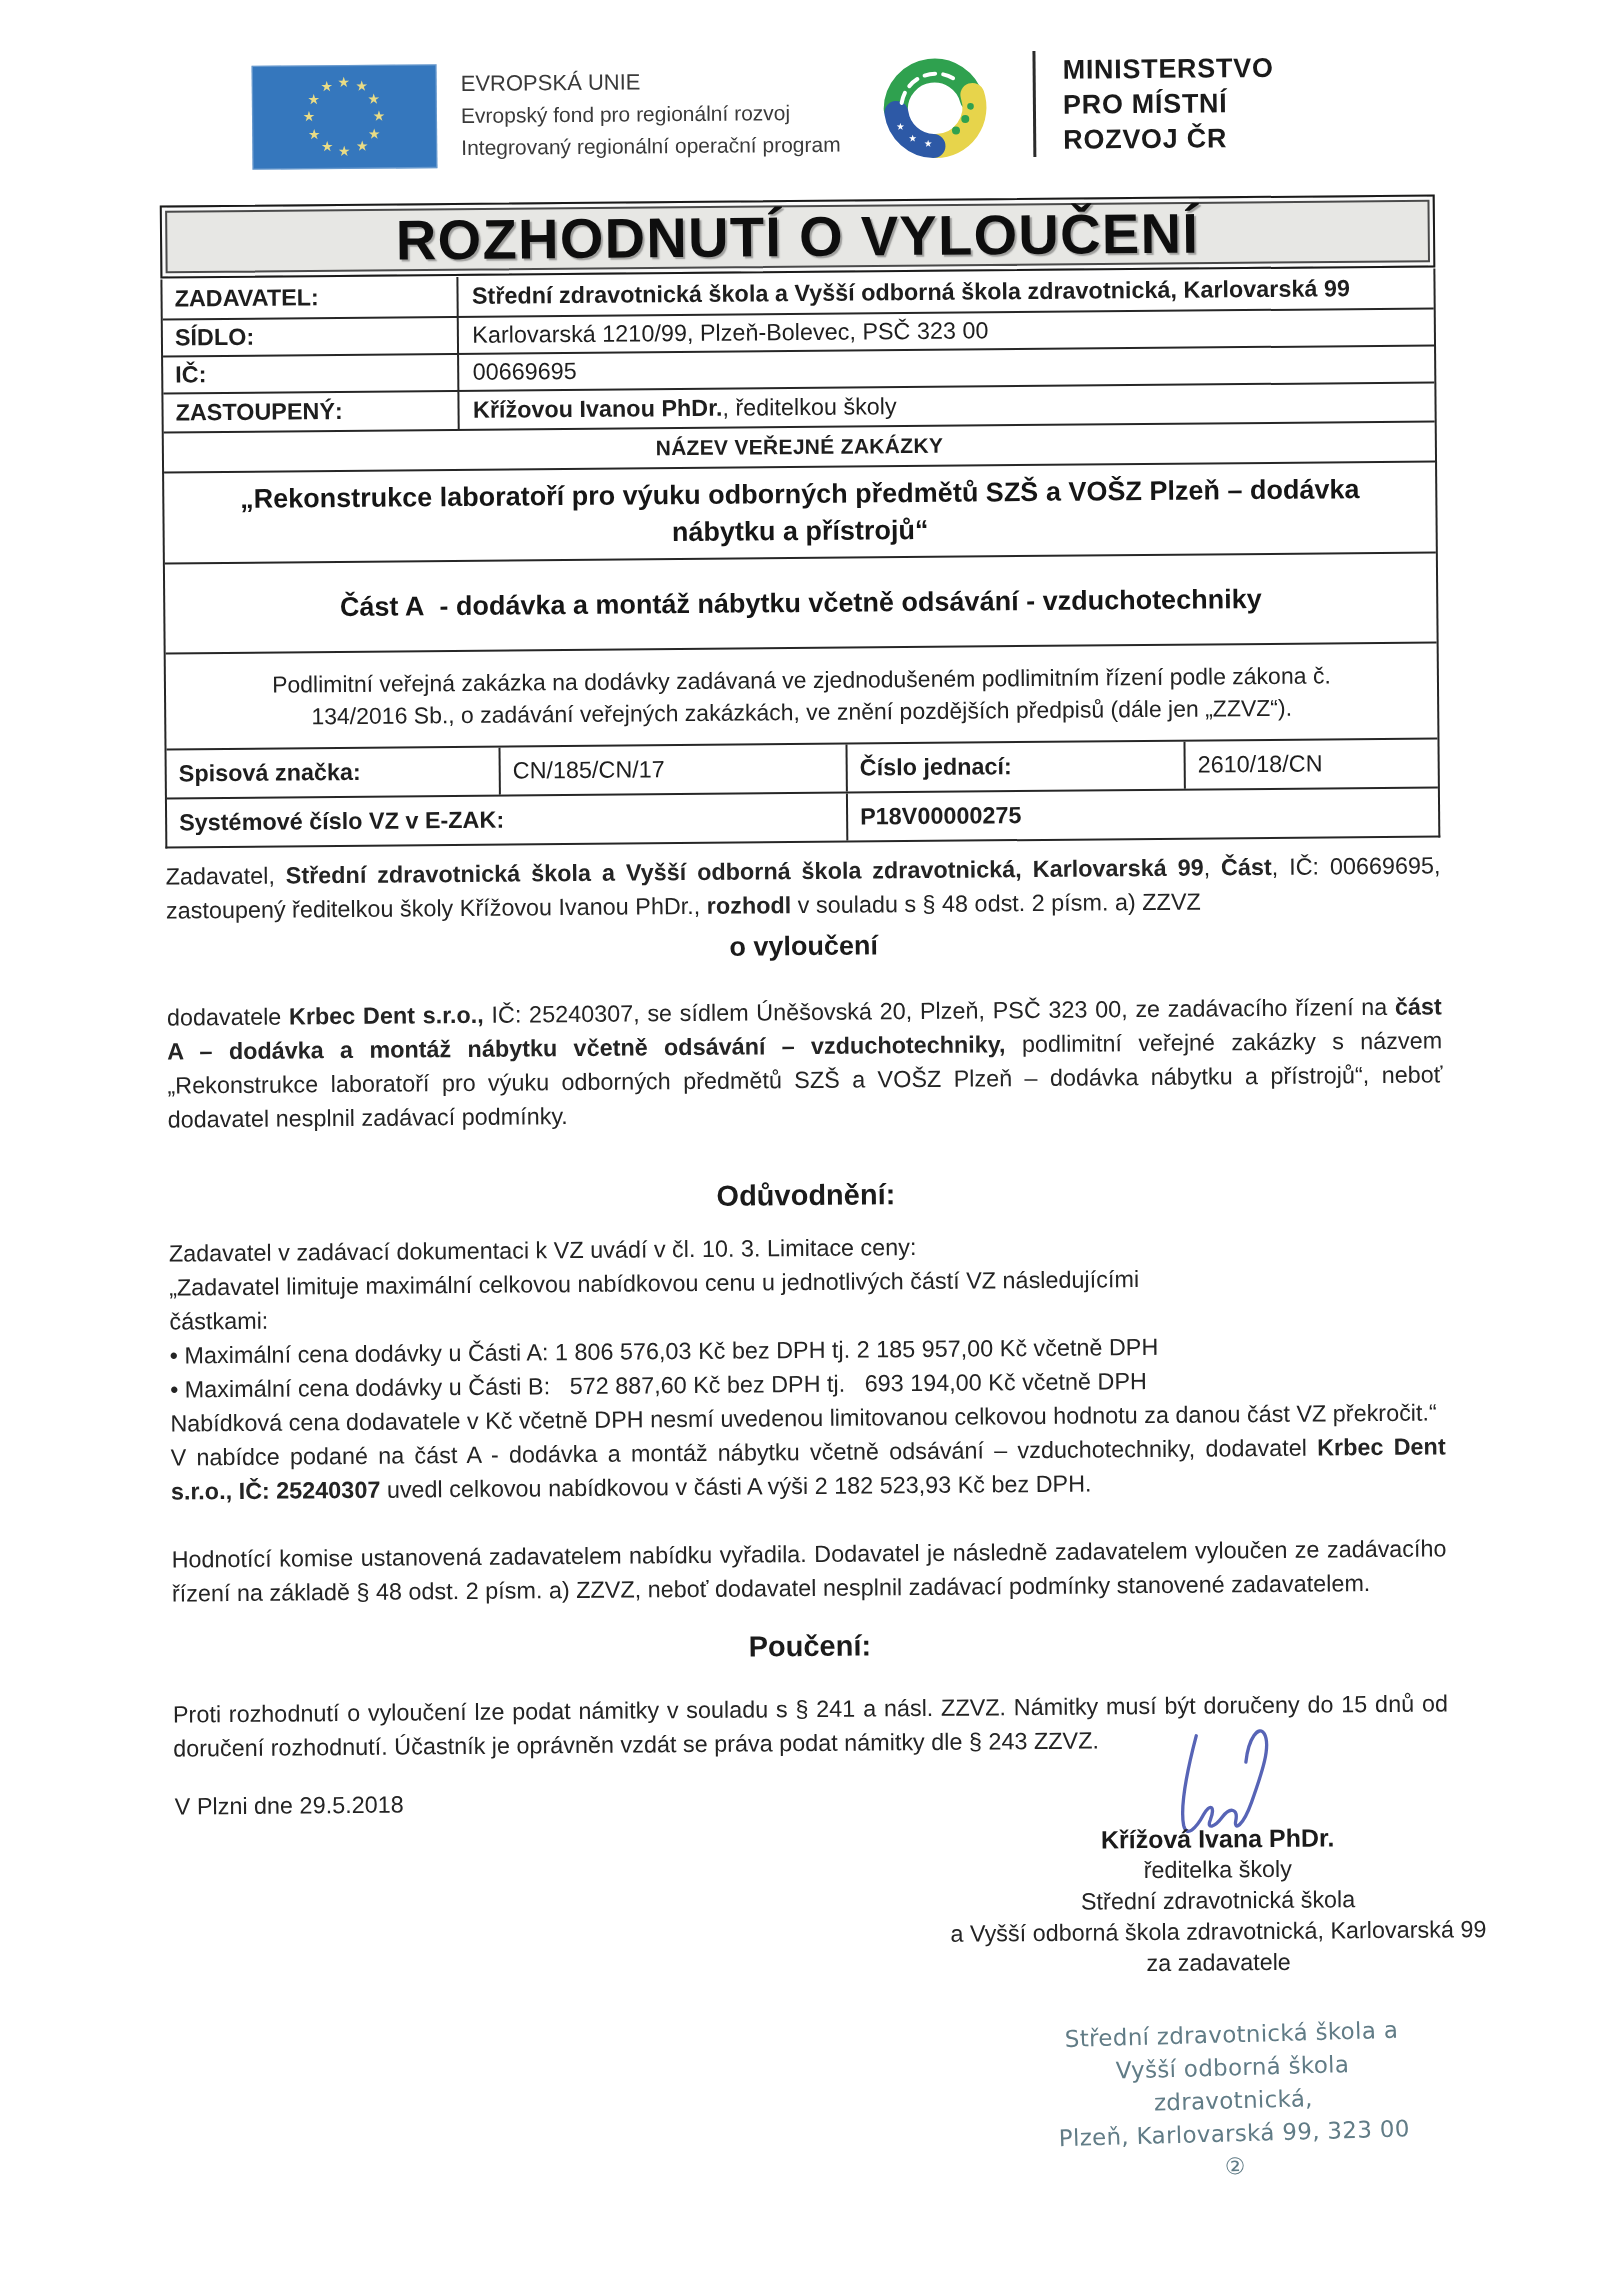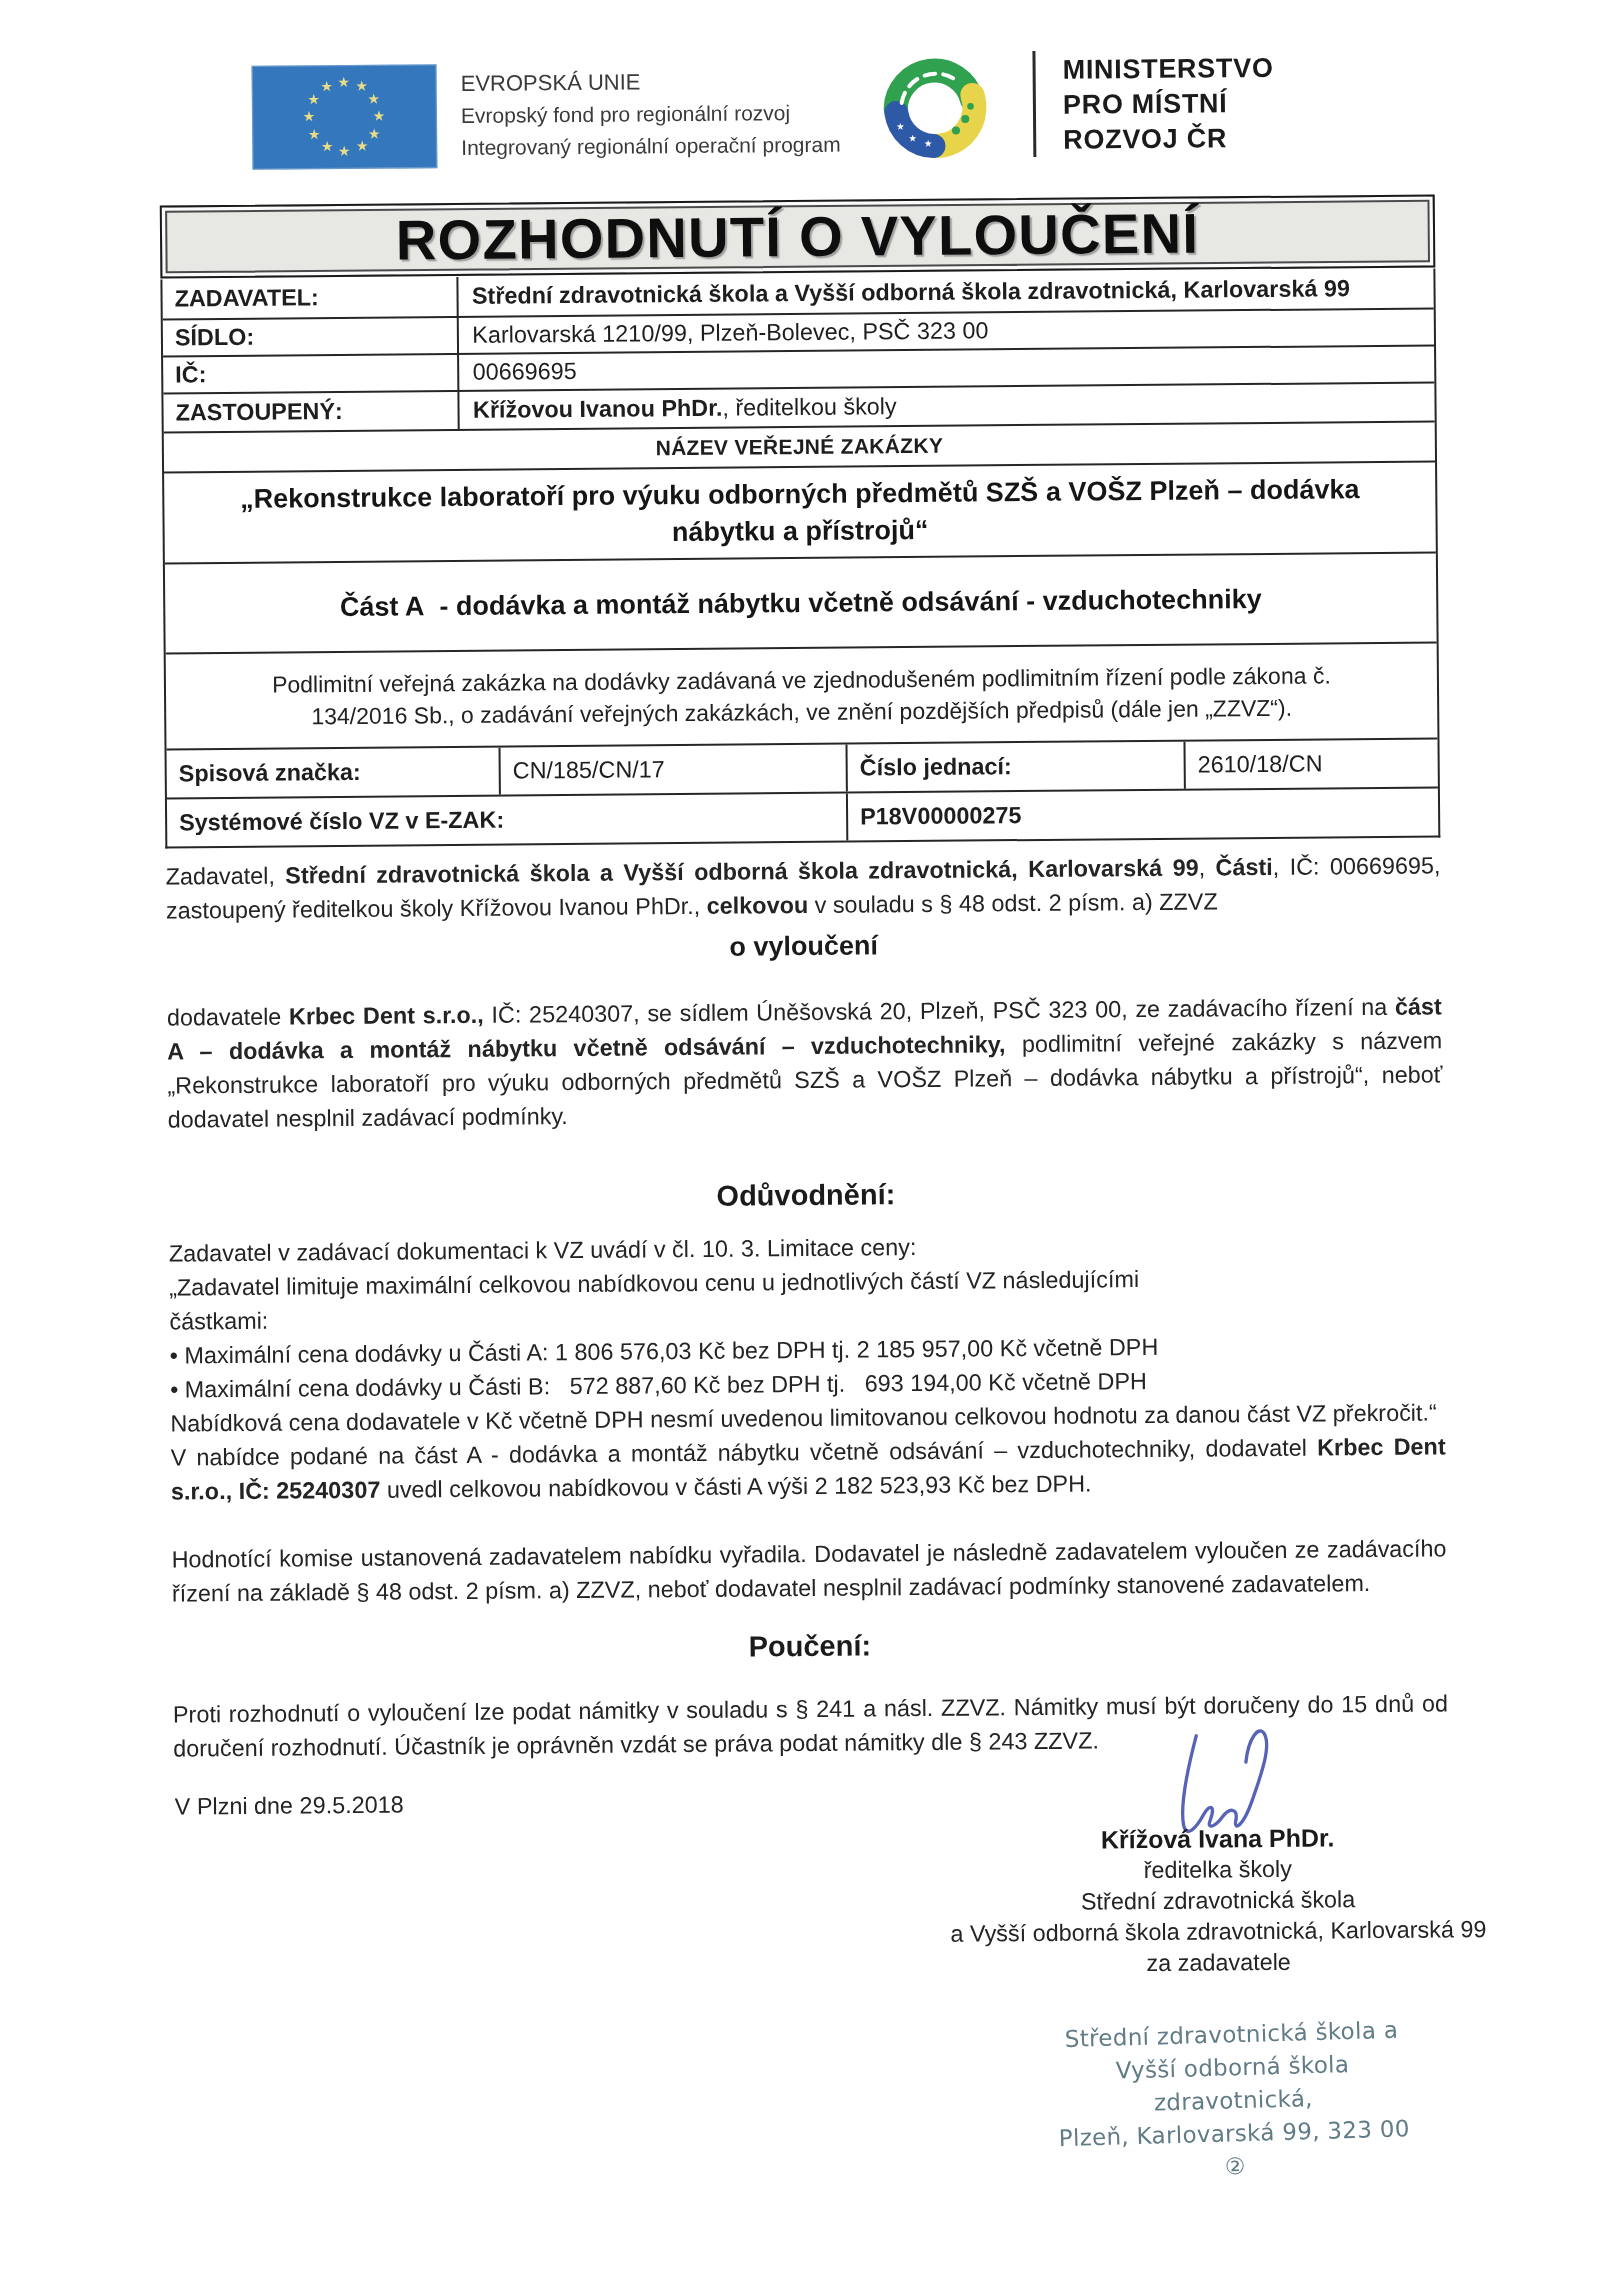--- a/index.html
+++ b/index.html
@@ -172,21 +172,21 @@
       <div class="cell c2">CN/185/CN/17</div>
       <div class="cell c3 bold">Číslo jednací:</div>
       <div class="cell c4">2610/18/CN</div>
     </div>
     <div class="trow r10">
       <div class="cell c1b bold">Systémové číslo VZ v E-ZAK:</div>
       <div class="cell c2b bold">P18V00000275</div>
     </div>
   </div>
 
-  <p class="body p1"><span>Zadavatel, </span><span class="bold">Střední zdravotnická škola a Vyšší odborná škola zdravotnická, Karlovarská 99</span><span>, </span><span class="bold">Části</span><span>, IČ: 00669695, zastoupený ředitelkou školy Křížovou Ivanou PhDr., </span><span class="bold">celkovou</span><span> v souladu s § 48 odst. 2 písm. a) ZZVZ</span></p>
+  <p class="body p1"><span>Zadavatel, </span><span class="bold">Střední zdravotnická škola a Vyšší odborná škola zdravotnická, Karlovarská 99</span><span>, </span><span class="bold">Část</span><span>, IČ: 00669695, zastoupený ředitelkou školy Křížovou Ivanou PhDr., </span><span class="bold">rozhodl</span><span> v souladu s § 48 odst. 2 písm. a) ZZVZ</span></p>
 
   <div class="hc h1">o vyloučení</div>
 
   <p class="body p2"><span>dodavatele </span><span class="bold">Krbec Dent s.r.o.,</span><span> IČ: 25240307, se sídlem Úněšovská 20, Plzeň, PSČ 323 00, ze zadávacího řízení na </span><span class="bold">část A – dodávka a montáž nábytku včetně odsávání – vzduchotechniky,</span><span> podlimitní veřejné zakázky s názvem „Rekonstrukce laboratoří pro výuku odborných předmětů SZŠ a VOŠZ Plzeň – dodávka nábytku a přístrojů“, neboť dodavatel nesplnil zadávací podmínky.</span></p>
 
   <div class="hc h2">Odůvodnění:</div>
 
   <div class="body p3">
     <div>Zadavatel v zadávací dokumentaci k VZ uvádí v čl. 10. 3. Limitace ceny:</div>
     <div>„Zadavatel limituje maximální celkovou nabídkovou cenu u jednotlivých částí VZ následujícími</div>

